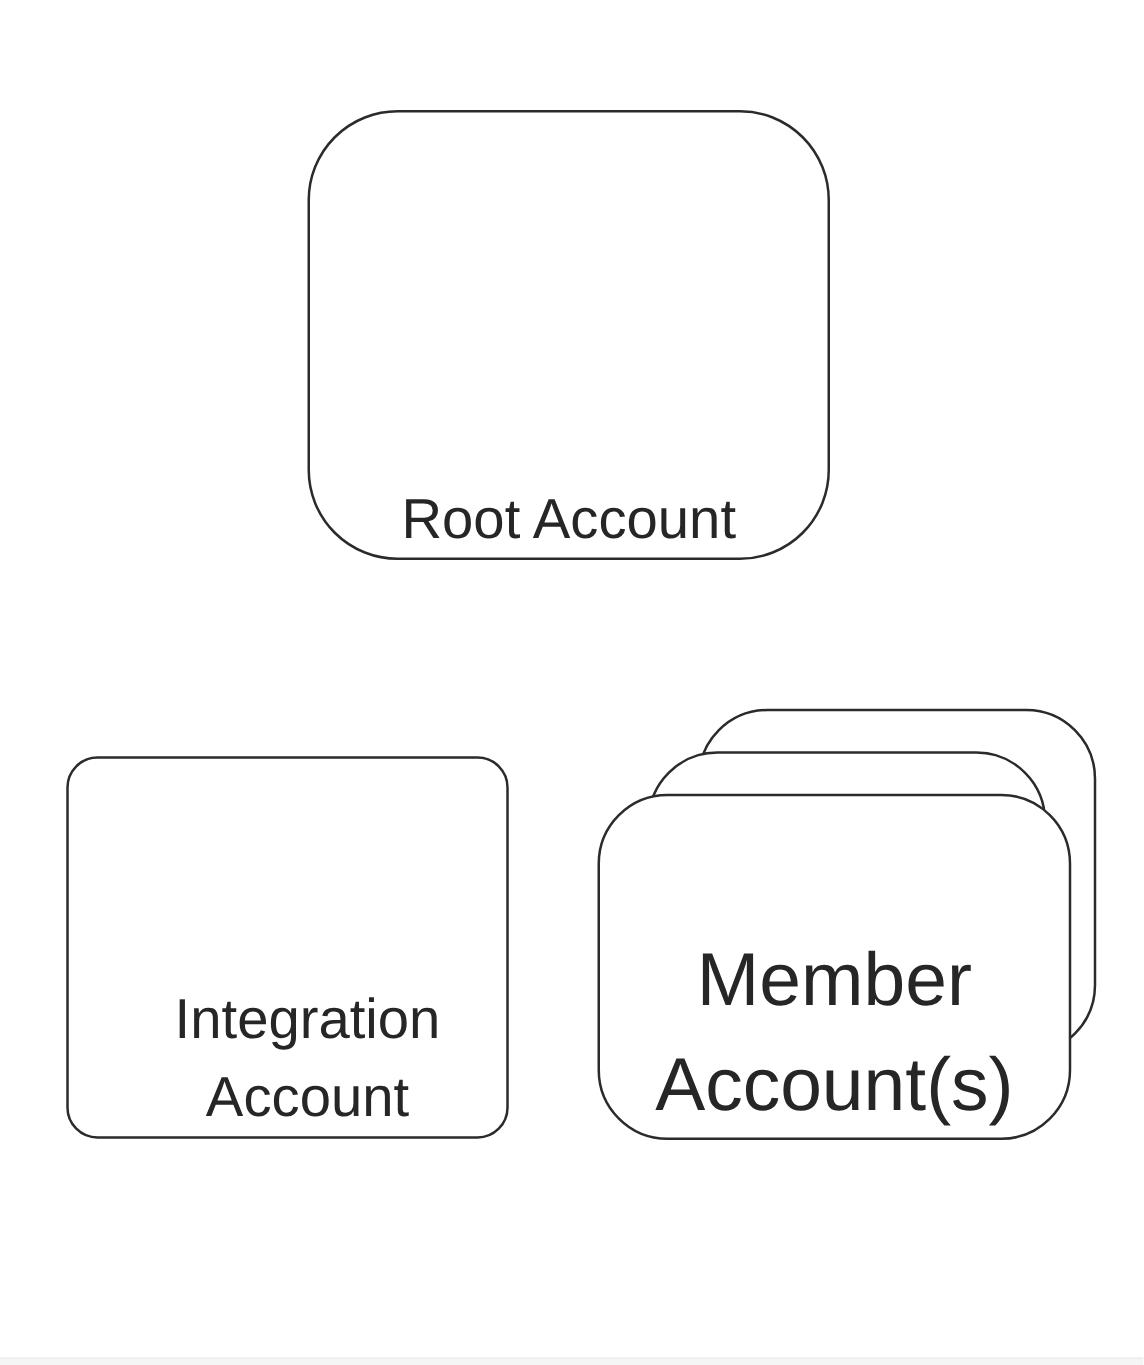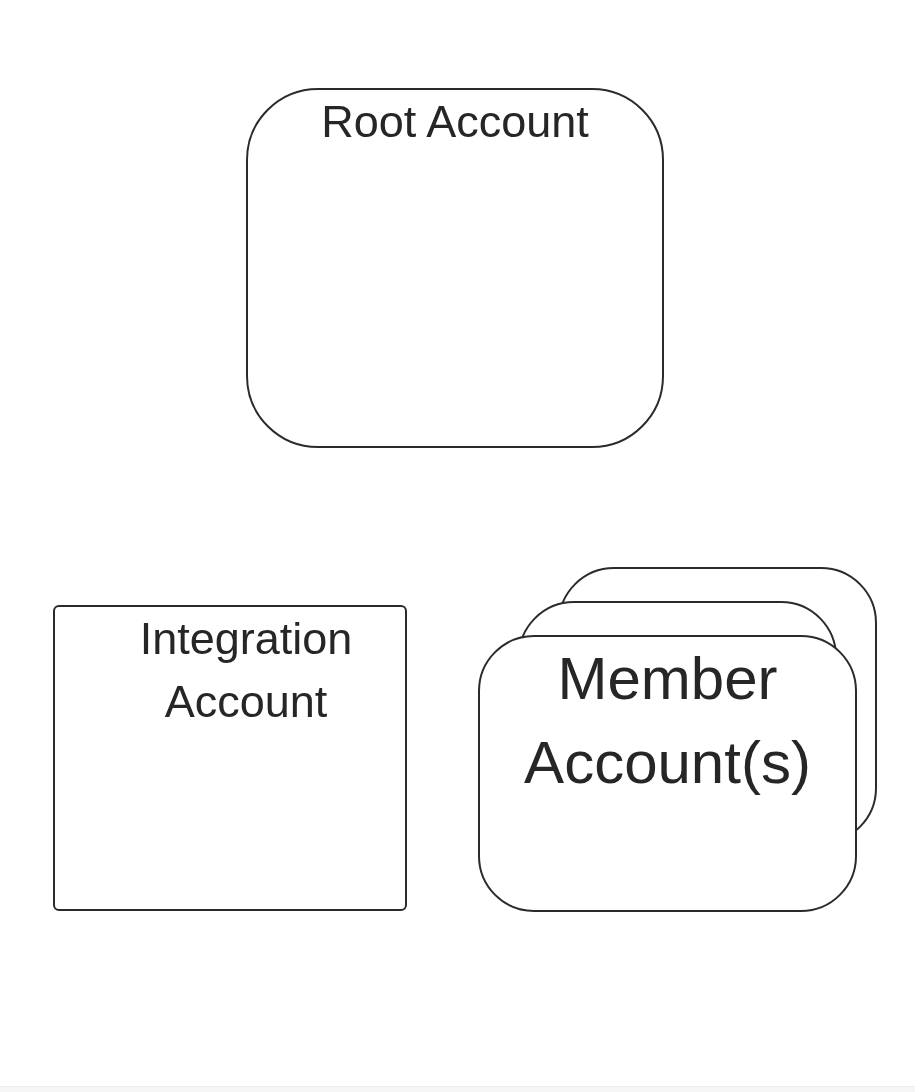--- a/index.html
+++ b/index.html
@@ -15,21 +15,21 @@
     background: #ffffff;
     overflow: hidden;
     font-family: "Liberation Sans", sans-serif;
   }
   .node {
     position: absolute;
     box-sizing: border-box;
     background: #ffffff;
     border: 2px solid #2b2b2b;
     display: flex;
-    align-items: flex-start;
+    align-items: flex-end;
     justify-content: center;
     text-align: center;
     color: #262626;
   }
   .node-label {
     display: block;
     width: 100%;
     padding: 0 8px;
   }
   #root-box {
@@ -40,21 +40,21 @@
     border-radius: 72px;
     font-size: 45px;
     line-height: 1.4;
     z-index: 1;
   }
   #integration-box {
     left: 53px;
     top: 605px;
     width: 354px;
     height: 306px;
-    border-radius: 6px;
+    border-radius: 25px;
     font-size: 45px;
     line-height: 1.4;
     z-index: 1;
     padding-left: 32px;
   }
   .stack-layer {
     position: absolute;
     box-sizing: border-box;
     background: #ffffff;
     border: 2px solid #2b2b2b;

